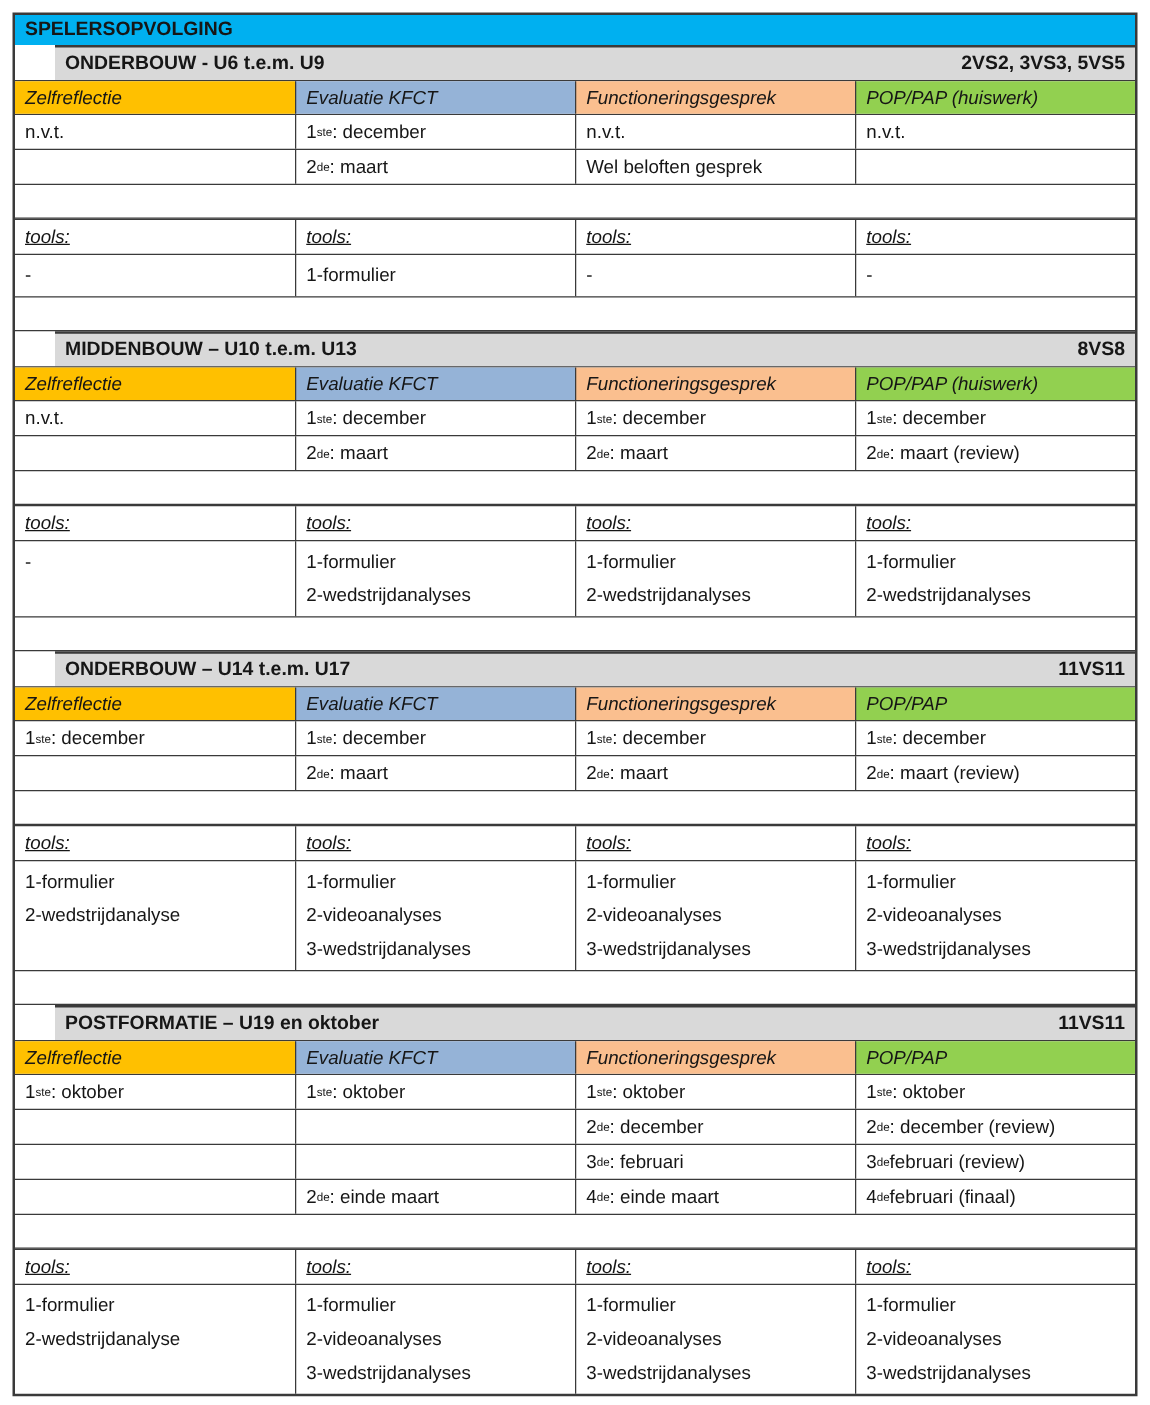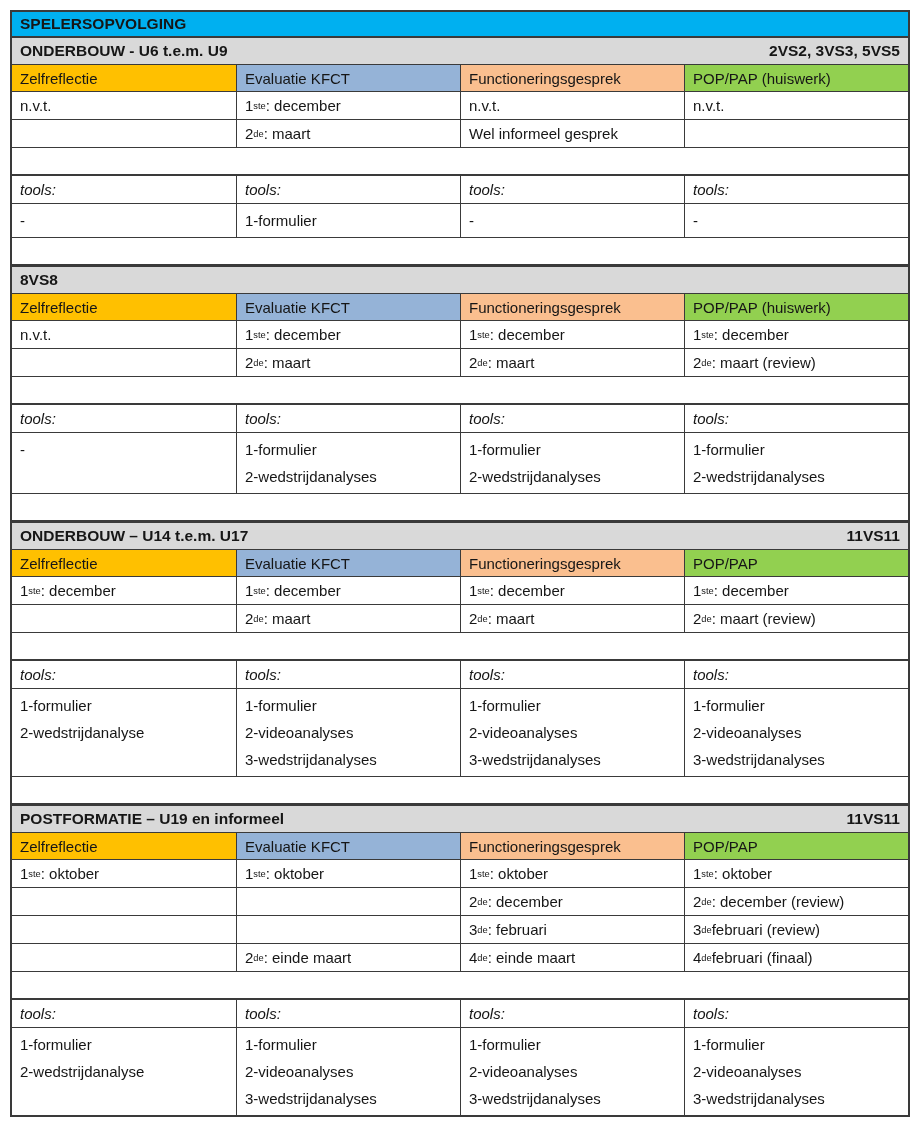--- a/index.html
+++ b/index.html
@@ -38,40 +38,41 @@
     border-top: none;
   }
   .sec-header {
     background: var(--section-grey, #D9D9D9);
     justify-content: space-between;
     align-items: center;
     font-weight: bold;
     font-size: 15.5px;
     padding: 4px 8px;
     border-top: 2px solid var(--border, #3a3a3a);
+    margin-left: 32px;
   }
   .cell {
     min-height: 27px;
     box-sizing: border-box;
     padding: 1px 8px;
     font-size: 15px;
     display: flex;
     align-items: center;
     overflow: hidden;
     white-space: nowrap;
   }
   .row > .cell + .cell { border-left: 1px solid var(--border, #3a3a3a); }
-  .col-hdr .cell { min-height: 26px; }
+  .col-hdr .cell { min-height: 26px; font-style: italic; }
   .col-hdr .c0 { background: var(--col-yellow, #FFC000); }
   .col-hdr .c1 { background: var(--col-blue, #95B3D7); }
   .col-hdr .c2 { background: var(--col-salmon, #FABF8F); }
   .col-hdr .c3 { background: var(--col-green, #92D050); text-align: center; }
   .spacer { height: 26px; border-bottom: 1px solid var(--border, #3a3a3a); }
   .spacer + .sec-header, .spacer + .row { border-top: 1px solid var(--border, #3a3a3a); }
-  .tools-row .cell { font-style: italic; }
+  .tools-row .cell { font-style: italic; text-decoration: underline; }
   .tools-content .cell {
     display: block;
     padding: 3px 8px;
   }
   .tools-content .line { line-height: 27px; font-size: 15px; }
   sup { font-size: 62%; vertical-align: super; line-height: 0; }
 </style>
 </head>
 <body>
 
@@ -95,21 +96,21 @@
       </div>
       <div class="row">
         <div class="cell">n.v.t.</div>
         <div class="cell">1<sup>ste</sup>: december</div>
         <div class="cell">n.v.t.</div>
         <div class="cell">n.v.t.</div>
       </div>
       <div class="row">
         <div class="cell"></div>
         <div class="cell">2<sup>de</sup>: maart</div>
-        <div class="cell">Wel informeel gesprek</div>
+        <div class="cell">Wel beloften gesprek</div>
         <div class="cell"></div>
       </div>
       <div class="row no-grid spacer"></div>
       <div class="row tools-row">
         <div class="cell">tools:</div>
         <div class="cell">tools:</div>
         <div class="cell">tools:</div>
         <div class="cell">tools:</div>
       </div>
       <div class="row tools-content">
@@ -124,20 +125,21 @@
         </div>
         <div class="cell">
           <div class="line">-</div>
         </div>
       </div>
       <div class="row no-grid spacer"></div>
     </div>
 
     <div class="sec">
       <div class="row no-grid sec-header">
+        <span>MIDDENBOUW – U10 t.e.m. U13</span>
         <span>8VS8</span>
       </div>
       <div class="row col-hdr">
         <div class="cell c0">Zelfreflectie</div>
         <div class="cell c1">Evaluatie KFCT</div>
         <div class="cell c2">Functioneringsgesprek</div>
         <div class="cell c3">POP/PAP (huiswerk)</div>
       </div>
       <div class="row">
         <div class="cell">n.v.t.</div>
@@ -227,21 +229,21 @@
           <div class="line">1-formulier</div>
           <div class="line">2-videoanalyses</div>
           <div class="line">3-wedstrijdanalyses</div>
         </div>
       </div>
       <div class="row no-grid spacer"></div>
     </div>
 
     <div class="sec">
       <div class="row no-grid sec-header">
-        <span>POSTFORMATIE – U19 en informeel</span>
+        <span>POSTFORMATIE – U19 en oktober</span>
         <span>11VS11</span>
       </div>
       <div class="row col-hdr">
         <div class="cell c0">Zelfreflectie</div>
         <div class="cell c1">Evaluatie KFCT</div>
         <div class="cell c2">Functioneringsgesprek</div>
         <div class="cell c3">POP/PAP</div>
       </div>
       <div class="row">
         <div class="cell">1<sup>ste</sup>: oktober</div>

